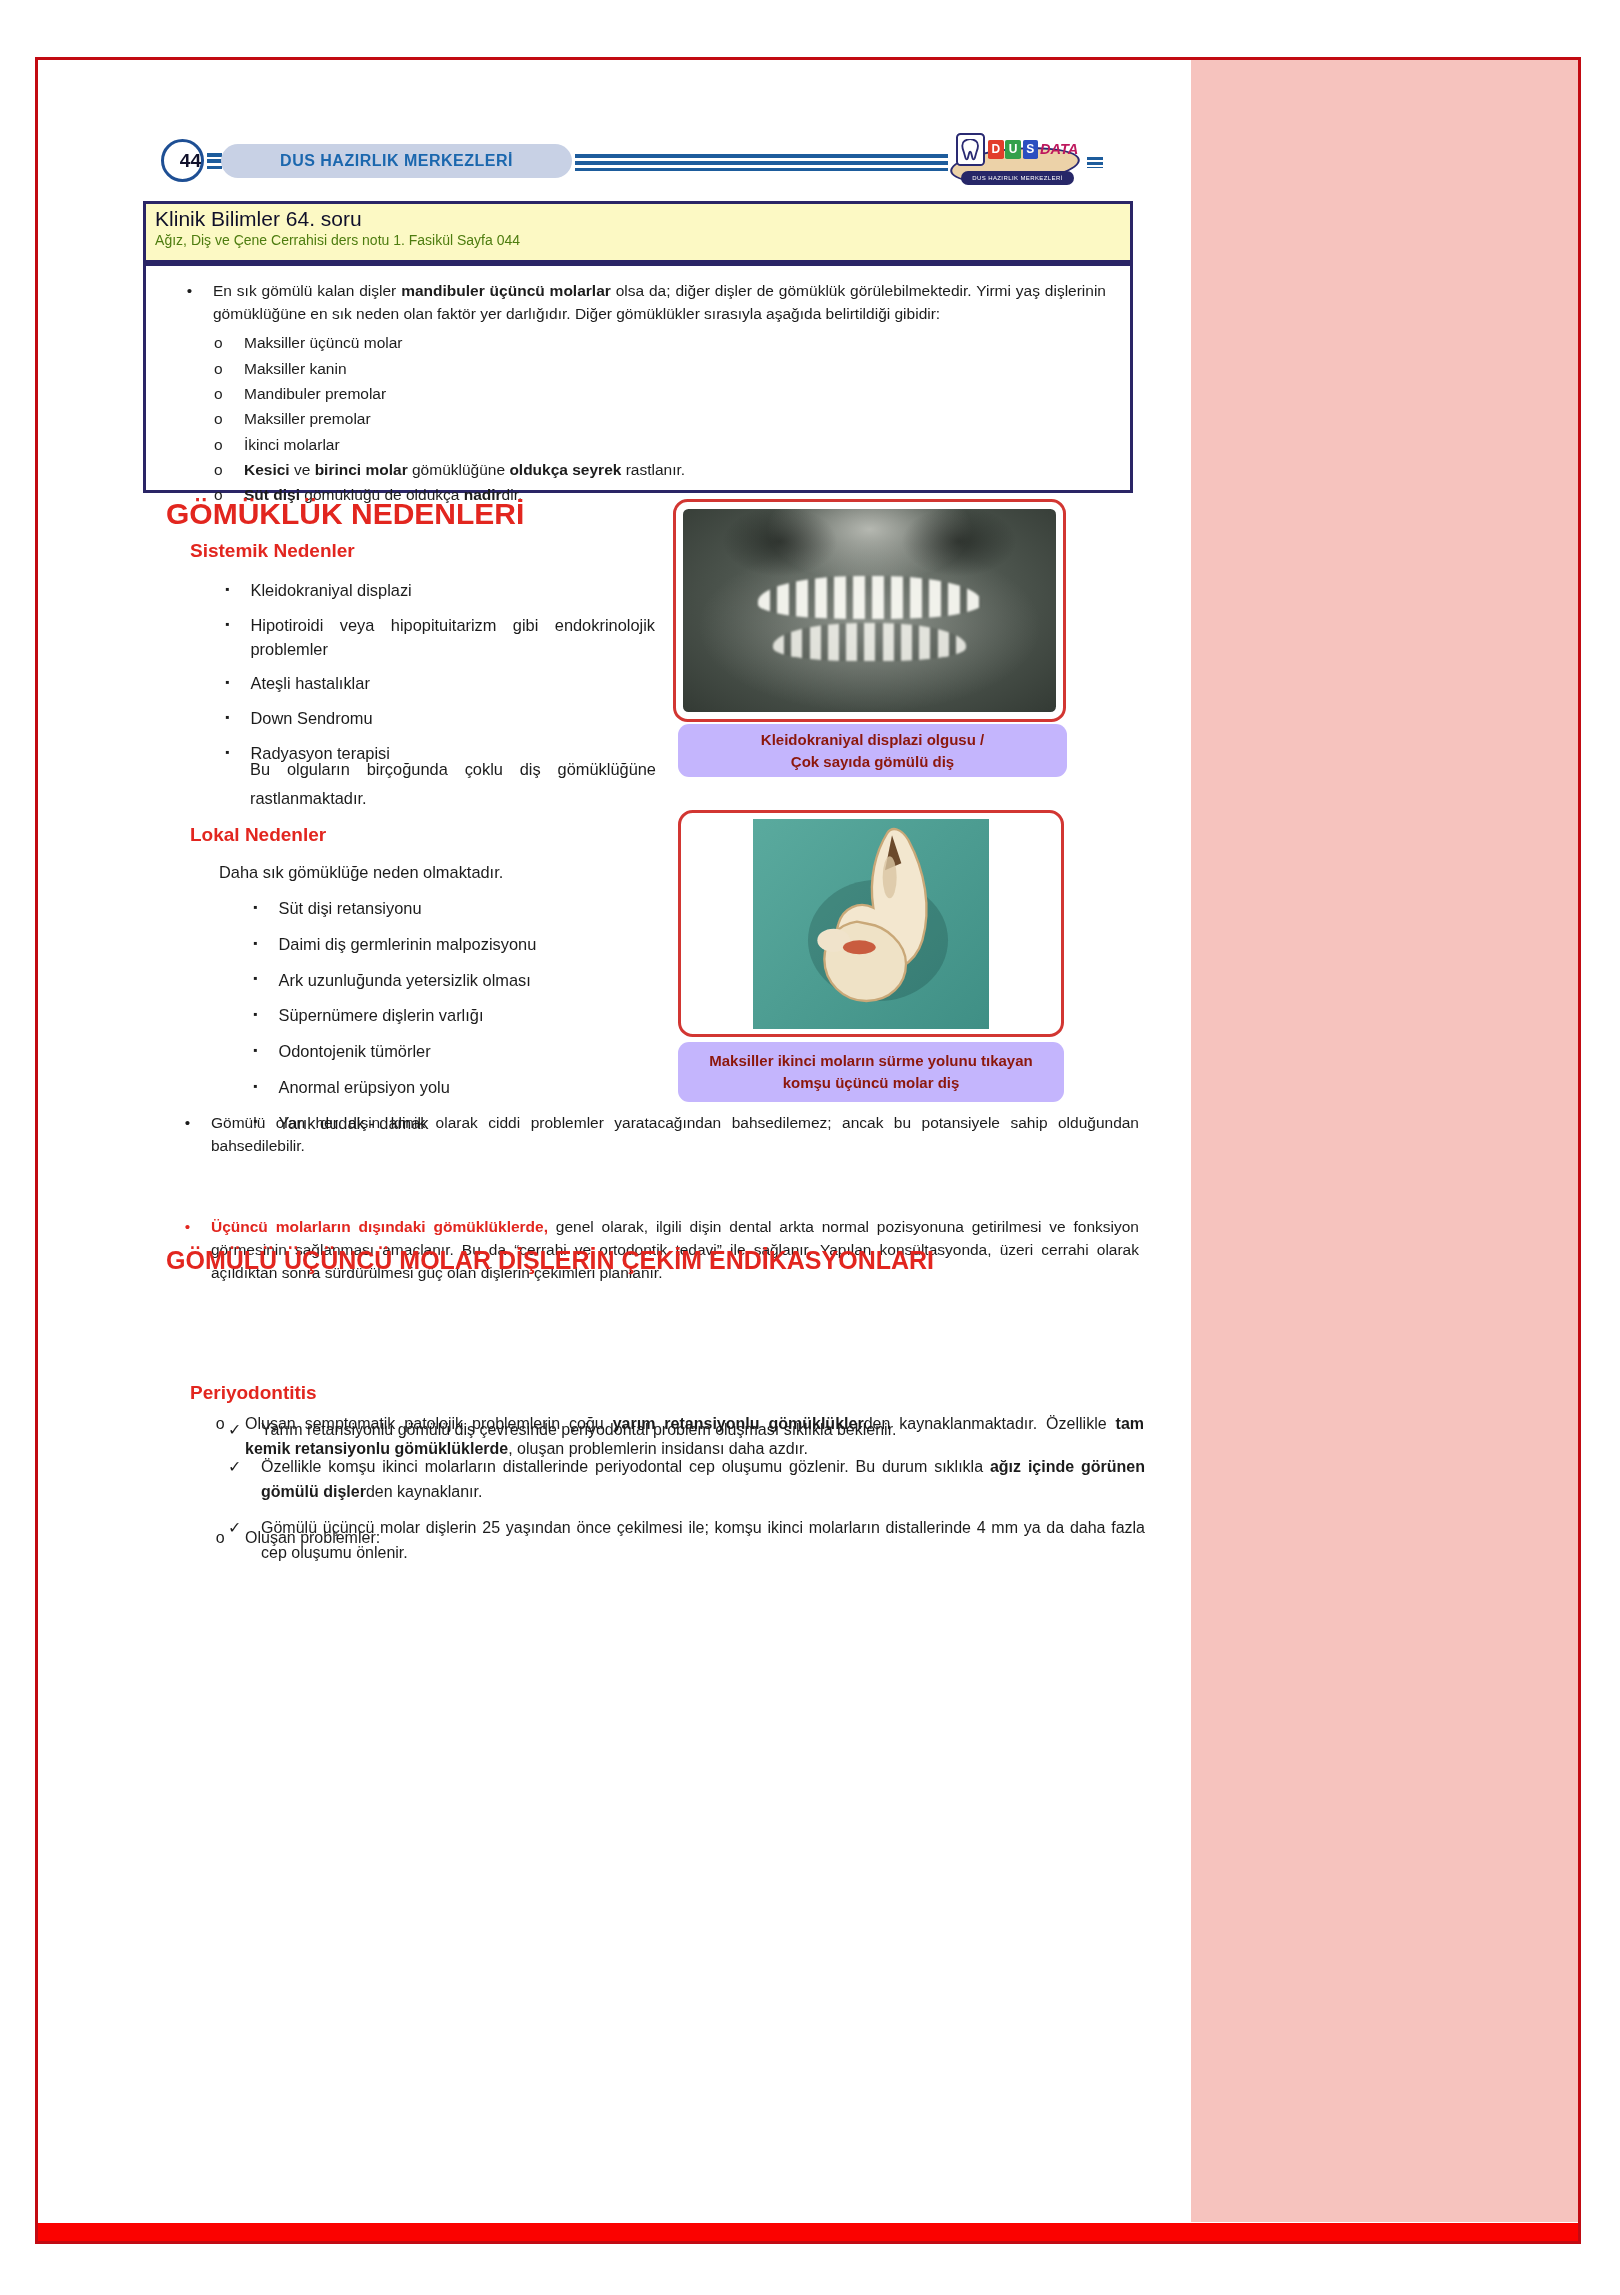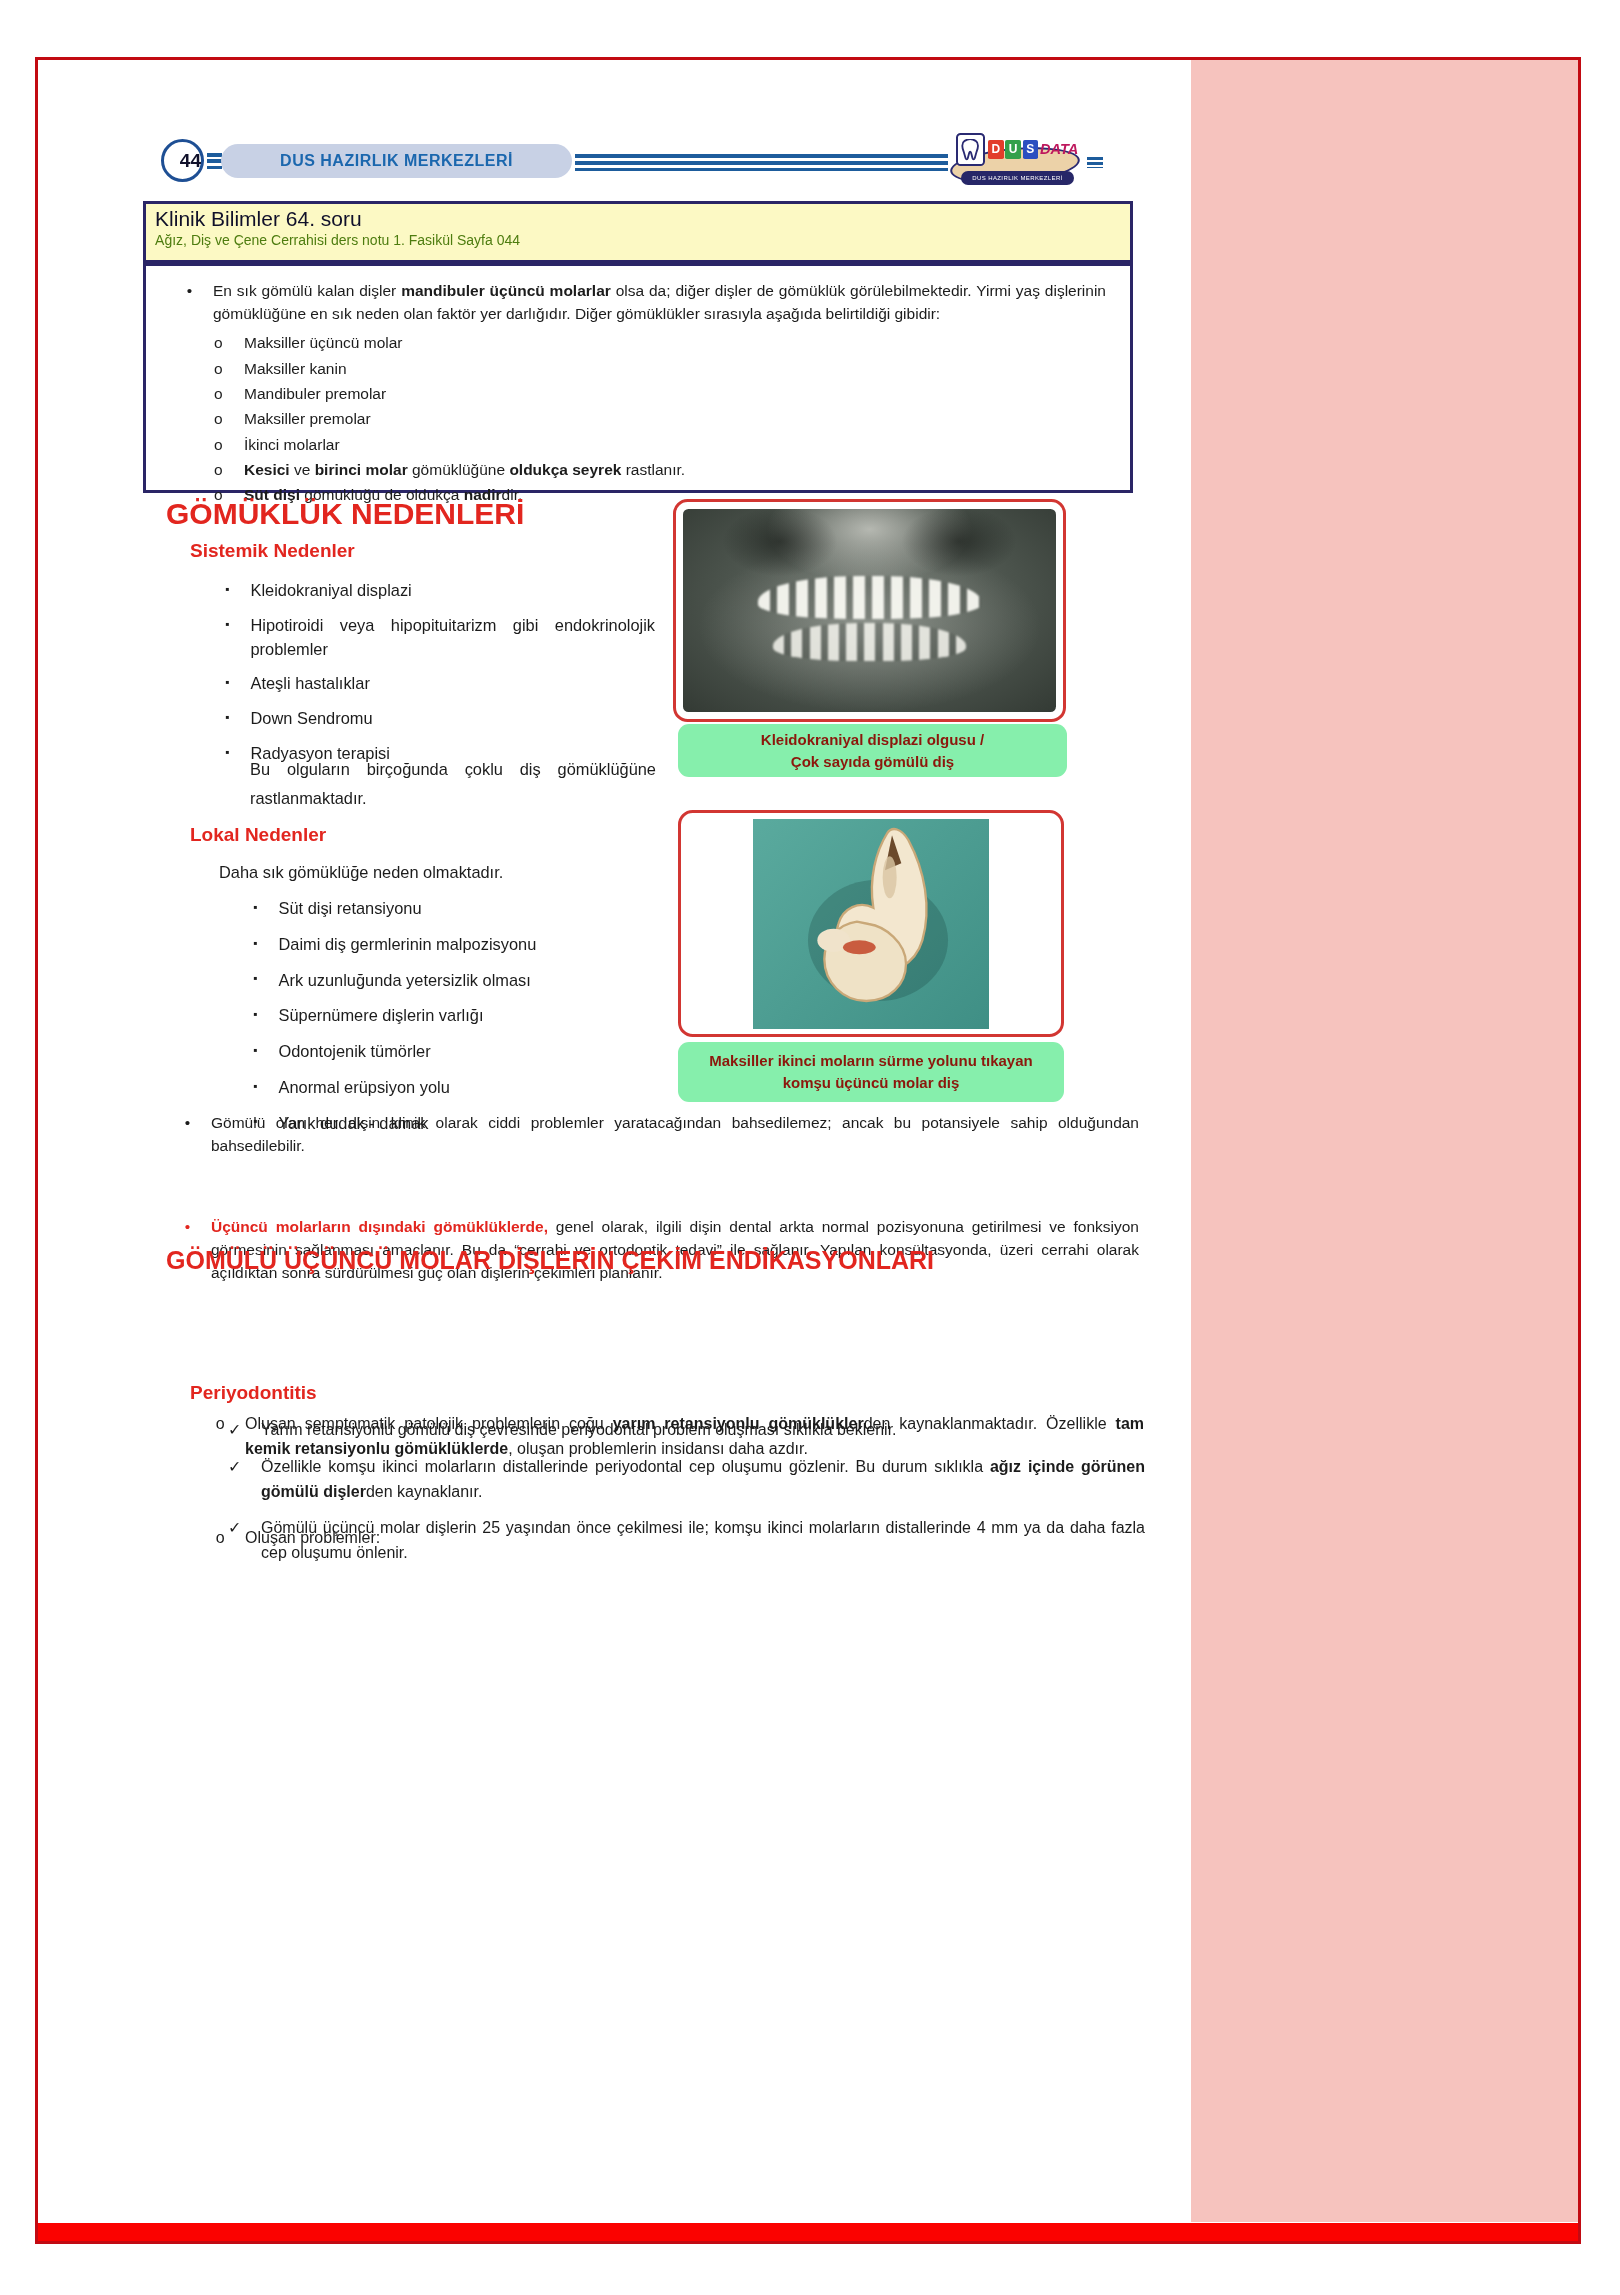--- a/index.html
+++ b/index.html
@@ -85,21 +85,21 @@
       radial-gradient(ellipse 82px 50px at 26% 16%, rgba(15,18,15,.55), transparent 70%),
       radial-gradient(ellipse 82px 50px at 74% 16%, rgba(15,18,15,.55), transparent 70%),
       radial-gradient(ellipse 137px 73px at 50% 10%, rgba(235,235,228,.65), transparent 75%),
       radial-gradient(ellipse 238px 119px at 50% 58%, rgba(205,208,200,.40), transparent 72%),
       radial-gradient(ellipse at 50% 45%, #6a716a 0%, #4a524b 58%, #333a34 100%)}
   .teeth-row{position:absolute;filter:blur(0.9px);border-radius:45% 45% 40% 40%/60% 60% 35% 35%}
   #tr1{left:20%;right:20%;top:33%;height:21%;
     background:repeating-linear-gradient(90deg, rgba(252,252,246,.92) 0 12px, rgba(70,75,70,.18) 12px 19px)}
   #tr2{left:24%;right:24%;top:56%;height:19%;
     background:repeating-linear-gradient(90deg, rgba(245,245,238,.85) 0 11px, rgba(55,60,55,.22) 11px 18.3px)}
-  .fig-caption{background:#86efac;border-radius:11px;color:#8c170c;font-weight:bold;
+  .fig-caption{background:#c4b5fd;border-radius:11px;color:#8c170c;font-weight:bold;
     font-size:15px;text-align:center;display:flex;flex-direction:column;
     justify-content:center;line-height:1.45}
   #cap1{left:678px;top:724px;width:389px;height:53px}
   #fig2{left:678px;top:810px;width:386px;height:227px;display:flex;align-items:center;justify-content:center}
   #tooth-photo{width:236px;height:210px;background:linear-gradient(135deg,#5aaa9e,#3f8f85);position:relative}
   #cap2{left:678px;top:1042px;width:386px;height:60px}
 
   
   #note1{left:181px;top:1111px;width:958px}
   #note2{left:181px;top:1168px;width:958px}

